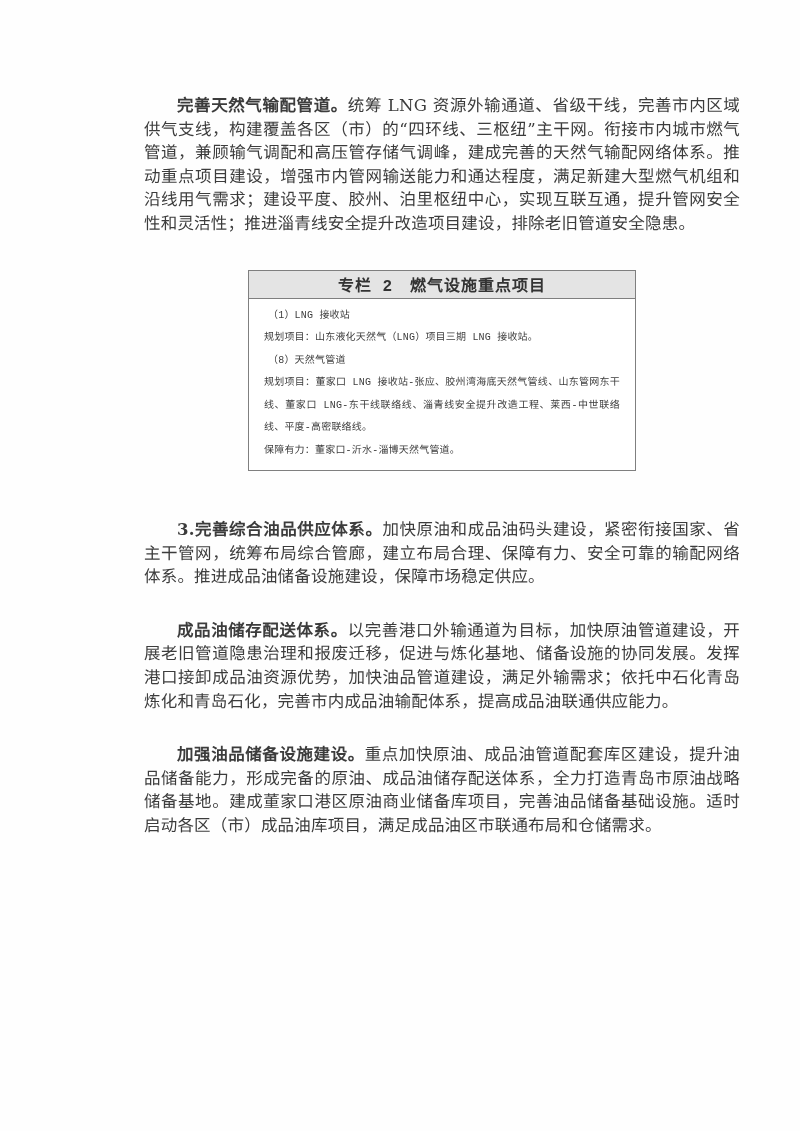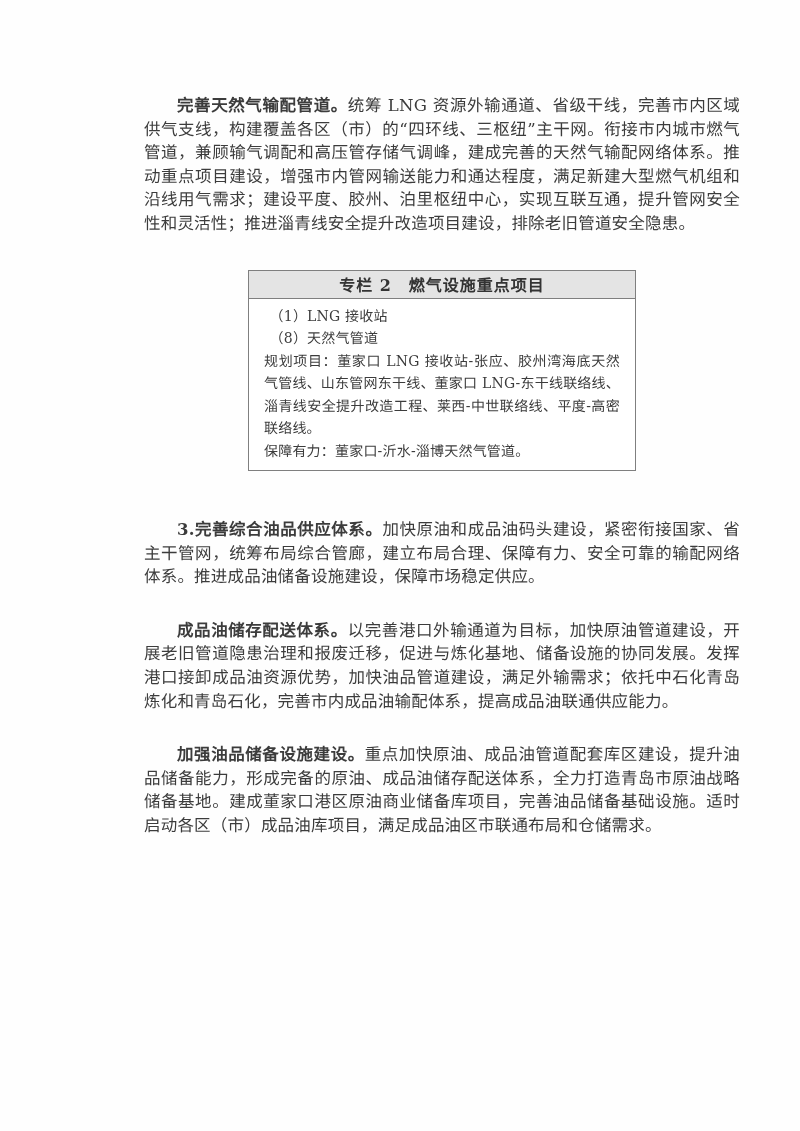--- a/index.html
+++ b/index.html
@@ -29,34 +29,35 @@
     text-align:justify;
     text-indent:2em;
     letter-spacing:0.2px;
   }
   .para .lead{font-weight:bold;}
   .panel{
     width:386px;
     margin:34px auto 47px auto;
     border:1px solid var(--panel-border);
     background:#fff;
+    font-family:Liberation Mono, monospace;
   }
   .panel-header{
     height:27px;
     background:var(--panel-header-bg);
     border-bottom:1px solid var(--panel-border);
     display:flex;align-items:center;justify-content:center;
     font-weight:bold;
     font-size:16px;
     color:#333333;
     letter-spacing:1px;
   }
   .panel-body{
     padding:6px 15px 8px 15px;
-    font-size:14px;
+    font-size:10px;
     line-height:22.5px;
   }
   .panel-body p{
     margin:0;
     text-align:justify;
     letter-spacing:0.2px;
   }
   .panel-body p.numbered{
     text-indent:0.4em;
   }
@@ -67,20 +68,21 @@
 <div class="page">
 
   <p class="para"><span class="lead">完善天然气输配管道。</span><span>统筹 LNG 资源外输通道、省级干线，完善市内区域供气支线，构建覆盖各区（市）的“四环线、三枢纽”主干网。衔接市内城市燃气管道，兼顾输气调配和高压管存储气调峰，建成完善的天然气输配网络体系。推动重点项目建设，增强市内管网输送能力和通达程度，满足新建大型燃气机组和沿线用气需求；建设平度、胶州、泊里枢纽中心，实现互联互通，提升管网安全性和灵活性；推进淄青线安全提升改造项目建设，排除老旧管道安全隐患。</span></p>
 
   <div class="panel">
     <div class="panel-header">
       <span>专栏 2　燃气设施重点项目</span>
     </div>
     <div class="panel-body">
       <p class="numbered">（1）LNG 接收站</p>
+      <p>规划项目：山东液化天然气（LNG）项目三期 LNG 接收站。</p>
       <p class="numbered">（8）天然气管道</p>
       <p>规划项目：董家口 LNG 接收站-张应、胶州湾海底天然气管线、山东管网东干线、董家口 LNG-东干线联络线、淄青线安全提升改造工程、莱西-中世联络线、平度-高密联络线。</p>
       <p>保障有力：董家口-沂水-淄博天然气管道。</p>
     </div>
   </div>
 
   <p class="para"><span class="lead">3.完善综合油品供应体系。</span><span>加快原油和成品油码头建设，紧密衔接国家、省主干管网，统筹布局综合管廊，建立布局合理、保障有力、安全可靠的输配网络体系。推进成品油储备设施建设，保障市场稳定供应。</span></p>
 
 
   <p class="para"><span class="lead">成品油储存配送体系。</span><span>以完善港口外输通道为目标，加快原油管道建设，开展老旧管道隐患治理和报废迁移，促进与炼化基地、储备设施的协同发展。发挥港口接卸成品油资源优势，加快油品管道建设，满足外输需求；依托中石化青岛炼化和青岛石化，完善市内成品油输配体系，提高成品油联通供应能力。</span></p>

